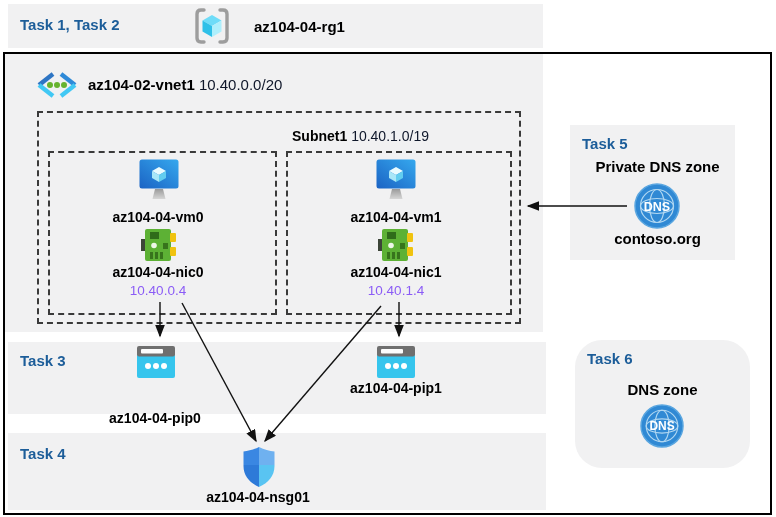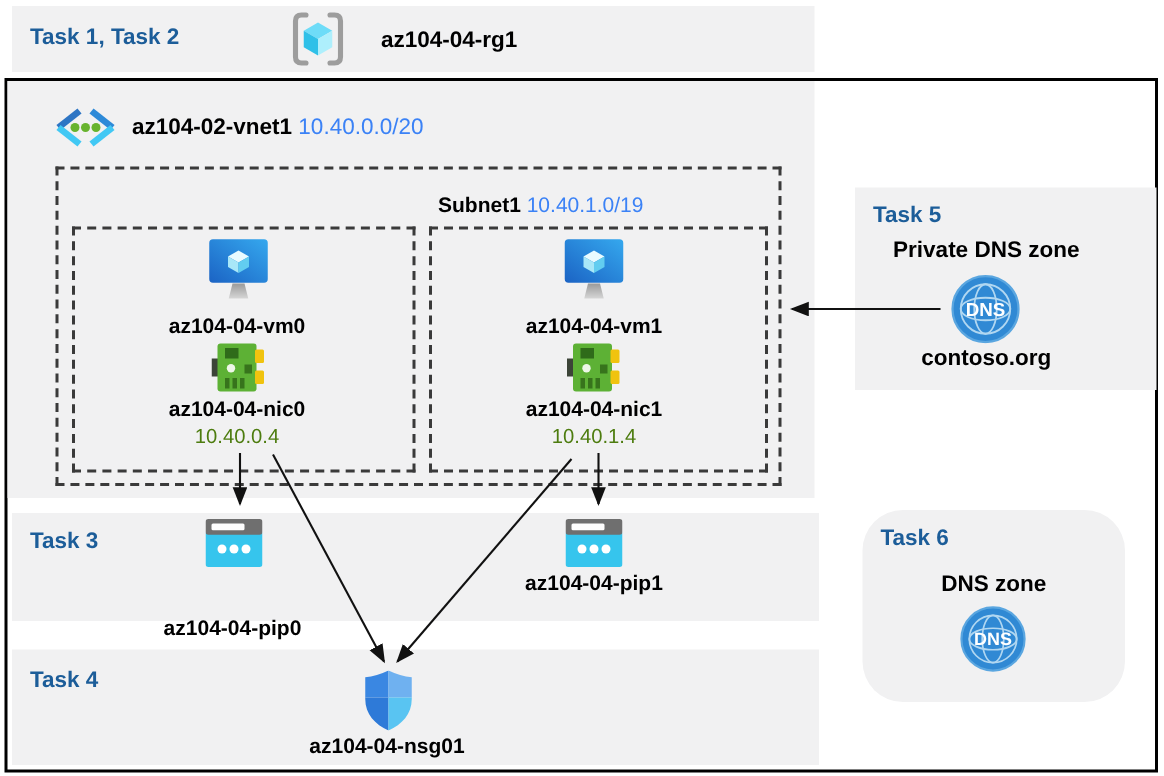--- a/index.html
+++ b/index.html
@@ -12,22 +12,22 @@
   .band{background:#F1F1F2;}
   .container-box{
     left:3px;top:52px;width:765px;height:459px;
     border:2px solid #000;background:#fff;
   }
   .vnet-area{left:5px;top:54px;width:538px;height:278px;background:#F1F1F2;}
   .dashed{border:2px dashed #3a3a3a;background:transparent;}
   .task-label{color:#1C5D99;font-weight:700;font-size:15px;}
   .res-label{color:#000;font-weight:700;font-size:14px;white-space:nowrap;}
   .big-label{color:#000;font-weight:700;font-size:15px;white-space:nowrap;}
-  .cidr{font-weight:400;color:#3b82f6;}
-  .ip-label{color:#4d7c0f;font-weight:400;font-size:13.5px;}
+  .cidr{font-weight:400;color:#0f172a;}
+  .ip-label{color:#8b5cf6;font-weight:400;font-size:13.5px;}
   .center{text-align:center;}
   .nowrap{white-space:nowrap;}
   svg{display:block;}
   .overlay{left:0;top:0;width:776px;height:517px;pointer-events:none;}
 </style>
 </head>
 <body>
 
 <div class="canvas">
 
@@ -180,21 +180,21 @@
       <g clip-path="url(#shieldclip)">
         <rect x="0" y="0" width="17" height="19" fill="#3a87e2"></rect>
         <rect x="17" y="0" width="17" height="19" fill="#6fb1f0"></rect>
         <rect x="0" y="19" width="17" height="23" fill="#2e7ad8"></rect>
         <rect x="17" y="19" width="17" height="23" fill="#59c4f2"></rect>
       </g>
     </svg>
   </div>
   <div class="abs res-label center" style="left:158px;top:489px;width:200px;">az104-04-nsg01</div>
 
-  <div class="abs band" style="left:570px;top:125px;width:201px;height:135px;">
+  <div class="abs band" style="left:570px;top:125px;width:165px;height:135px;">
     <div class="abs task-label" style="left:12px;top:10px;">Task 5</div>
     <div class="abs big-label center" style="left:0;top:33px;width:175px;">Private DNS zone</div>
     <div class="abs" style="left:64px;top:58px;">
       <svg width="46" height="46" viewBox="0 0 46 46">
         <circle cx="23" cy="23" r="22" fill="#3089d4" stroke="#5aa6e0" stroke-width="1.5"></circle>
         <g fill="none" stroke="#bfe0f5" stroke-width="1.2" opacity="0.9">
           <circle cx="23" cy="23" r="16.5"></circle>
           <ellipse cx="23" cy="23" rx="7.5" ry="16.5"></ellipse>
           <ellipse cx="23" cy="23" rx="16.5" ry="7.5"></ellipse>
         </g>

